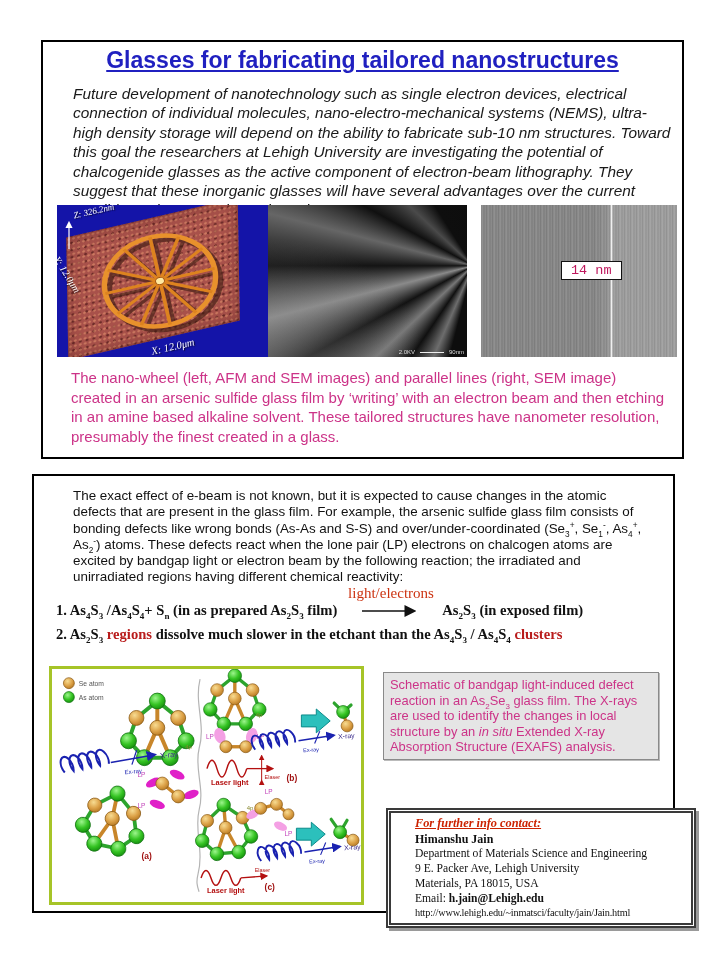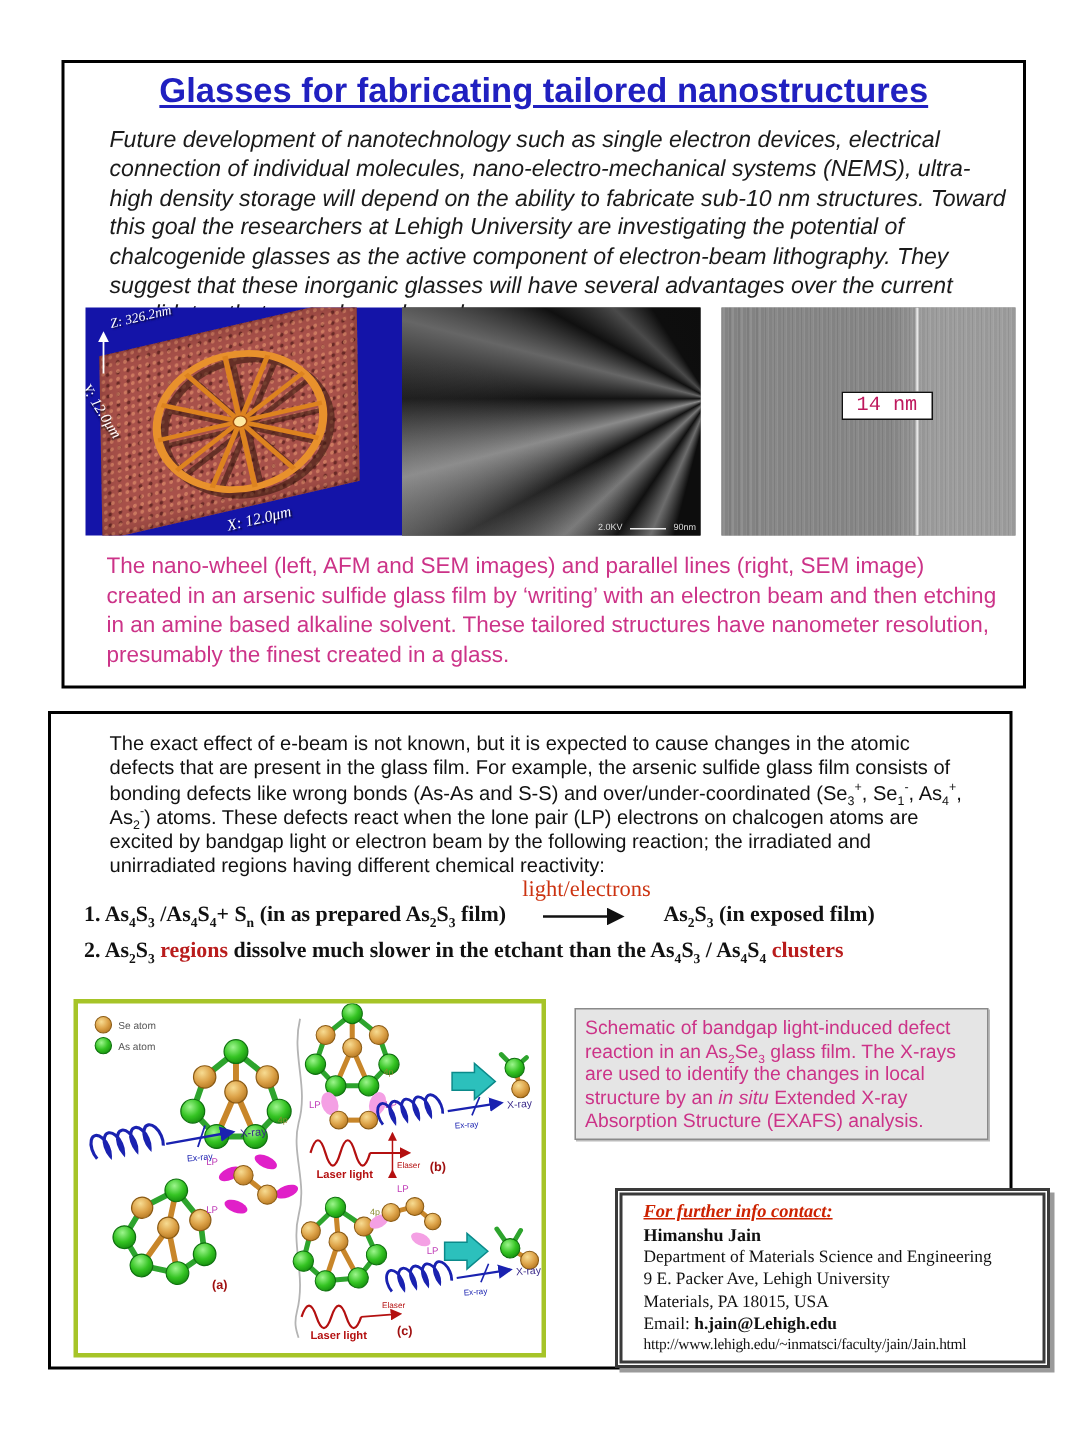--- a/index.html
+++ b/index.html
@@ -65,24 +65,24 @@
     display:flex;align-items:center;gap:16px;}
   #eq1{top:126px;}
   #eq2{top:150px;}
   .eq-arrow{margin:0 3px 0 8px;}
 
   #diagram-box{position:absolute;left:15px;top:190px;width:309px;height:233px;
     border:3px solid #a6c428;background:#fff;}
   #schematic-caption{position:absolute;left:349px;top:196px;width:262px;
     border:1px solid #8a8a8a;box-shadow:1px 1px 0 #bbb;background:#e5e5e5;
     padding:4px 6px;font-size:12.9px;line-height:1.21;color:#cc3388;}
-  #contact-box{position:absolute;left:352px;top:316px;width:252px;
+  #contact-box{position:absolute;left:352px;top:332px;width:252px;
     border:5px double #3a3a3a;box-shadow:3px 3px 0 #9a9a9a;background:#fff;
-    padding:3px 14px;font-family:"Liberation Serif",serif;font-size:11.6px;
-    line-height:1.28;color:#111;white-space:nowrap;margin-left:24px;}
+    padding:3px 24px;font-family:"Liberation Serif",serif;font-size:11.6px;
+    line-height:1.28;color:#111;white-space:nowrap;}
   .contact-header{color:#cc2200;font-weight:bold;font-style:italic;
     text-decoration:underline;font-size:12.3px;}
   .contact-name{font-weight:bold;font-size:12px;}
   .contact-url{font-size:10.3px;letter-spacing:-.2px;}
 
   svg text{font-family:"Liberation Sans",sans-serif;}
 </style>
 </head>
 <body>
 

